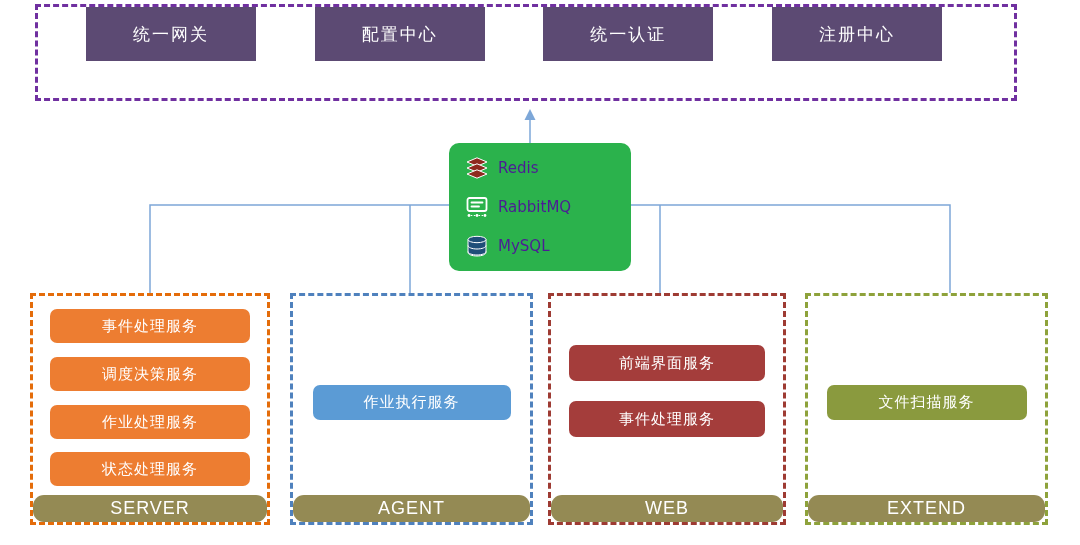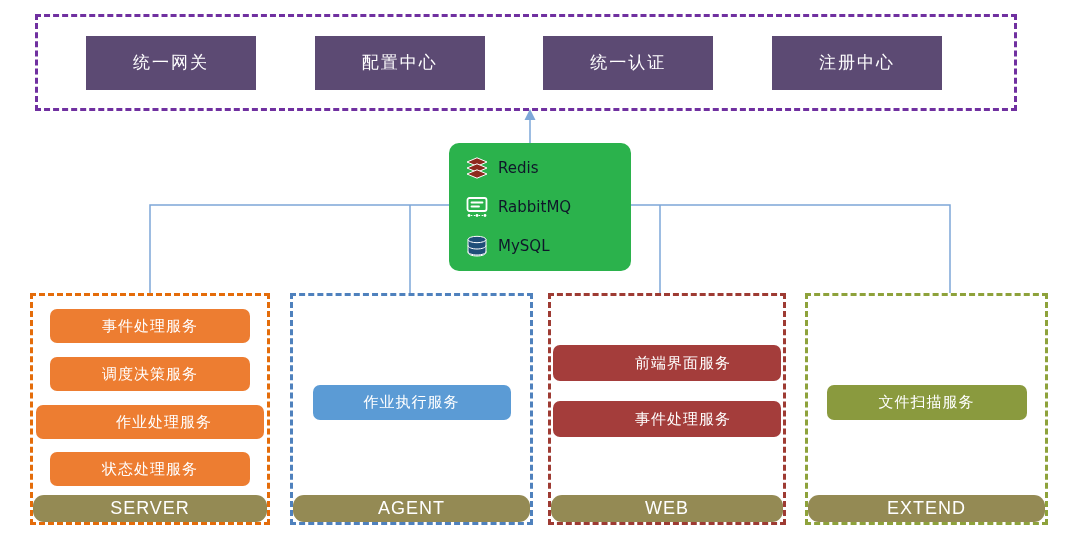--- a/index.html
+++ b/index.html
@@ -4,59 +4,59 @@
 <style>
   html,body { margin:0; padding:0; background:#ffffff; }
   .canvas {
     position:relative; width:1080px; height:545px; background:#ffffff;
     font-family:"DejaVu Sans","Liberation Sans",sans-serif; overflow:hidden;
   }
   svg.connectors { position:absolute; left:0; top:0; width:1080px; height:545px; pointer-events:none; }
 
   
   .platform-bar {
-    position:absolute; left:35px; top:14px; width:982px; height:97px;
+    position:absolute; left:35px; top:4px; width:982px; height:97px;
     border:3px dashed #7030A0; box-sizing:border-box;
-    display:flex; align-items:center; justify-content:space-between;
+    display:flex; justify-content:space-between;
     padding:0 72px 0 48px;
   }
   .pbox {
     width:170px; height:54px; background:#5C4A73; color:#ffffff;
     font-size:17px; letter-spacing:2px;
     display:flex; align-items:center; justify-content:center;
   }
 
   
   .middleware {
     position:absolute; left:449px; top:143px; width:182px; height:128px;
     background:#2BB24C; border-radius:10px; box-sizing:border-box;
     padding:13px 16px; display:flex; flex-direction:column; justify-content:space-between;
   }
-  .mw-row { display:flex; align-items:center; gap:9px; color:#0f172a; font-size:15px; }
+  .mw-row { display:flex; align-items:center; gap:9px; color:#4c1d95; font-size:15px; }
   .mw-icon { width:24px; height:24px; display:inline-flex; flex:0 0 auto; }
   .mw-icon svg { width:24px; height:24px; }
 
   
   .group { position:absolute; top:293px; height:232px; border:3px dashed; box-sizing:border-box; }
   .group-server { left:30px;  width:240px; border-color:#E46C0A; }
   .group-agent  { left:290px; width:243px; border-color:#4F81BD; }
   .group-web    { left:548px; width:238px; border-color:#9E3B33; }
   .group-extend { left:805px; width:243px; border-color:#8EA23B; }
 
   .service {
     position:absolute; left:50%; transform:translateX(-50%);
     color:#ffffff; font-size:15px; letter-spacing:1px;
     display:flex; align-items:center; justify-content:center;border-radius:7px;
   }
   .svc-server { background:#ED7D31; width:200px; height:34px; }
   .svc-agent  { background:#5B9BD5; width:198px; height:35px; }
-  .svc-web    { background:#A43D3B; width:196px; height:36px;padding-left:32px; }
+  .svc-web    { background:#A43D3B; width:196px; height:36px; }
   .svc-extend { background:#8A9A3E; width:200px; height:35px; }
 
-  .s1 { top:13px; } .s2 { top:61px; } .s3 { top:109px;padding-left:28px; } .s4 { top:156px;font-family:Liberation Serif, serif; }
+  .s1 { top:13px; } .s2 { top:61px; } .s3 { top:109px; } .s4 { top:156px;font-family:Liberation Serif, serif; }
   .a1 { top:89px;font-family:Liberation Mono, monospace; }
   .w1 { top:49px; } .w2 { top:105px; }
   .e1 { top:89px; }
 
   .group-label {
     position:absolute; left:0; right:0; bottom:0; height:27px;
     background:#948A54; color:#ffffff; font-size:18px; letter-spacing:1px;
     display:flex; align-items:center; justify-content:center;
     font-family:"Liberation Sans","DejaVu Sans",sans-serif;
     border-radius:11px;

